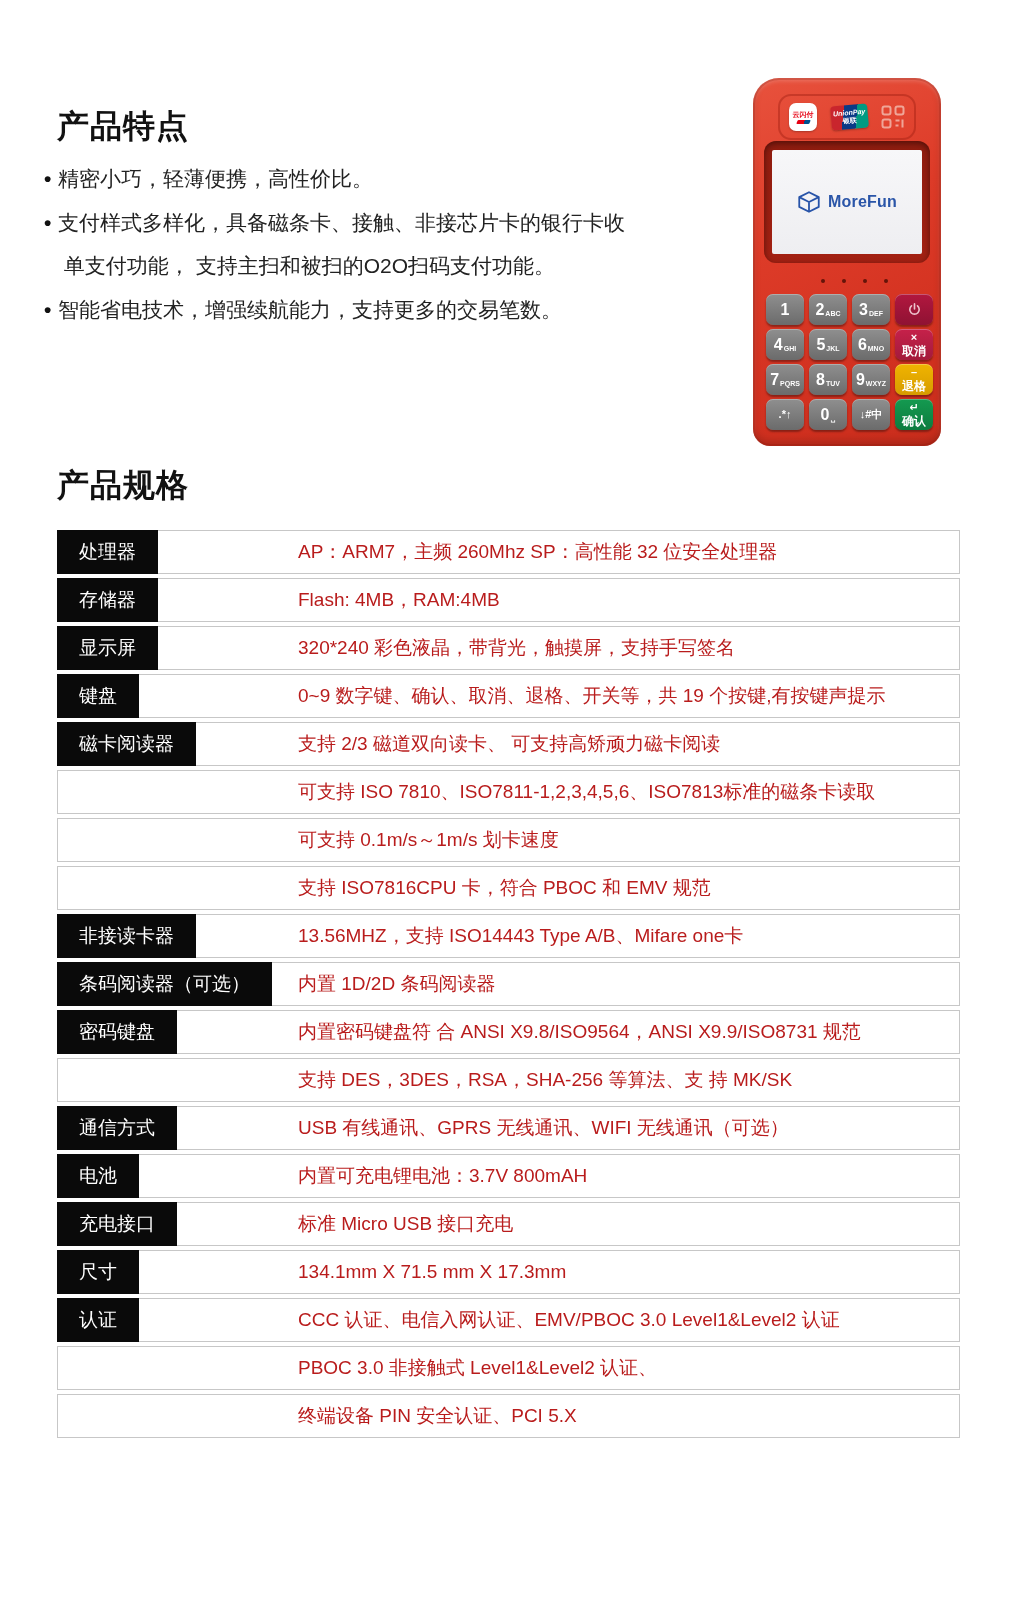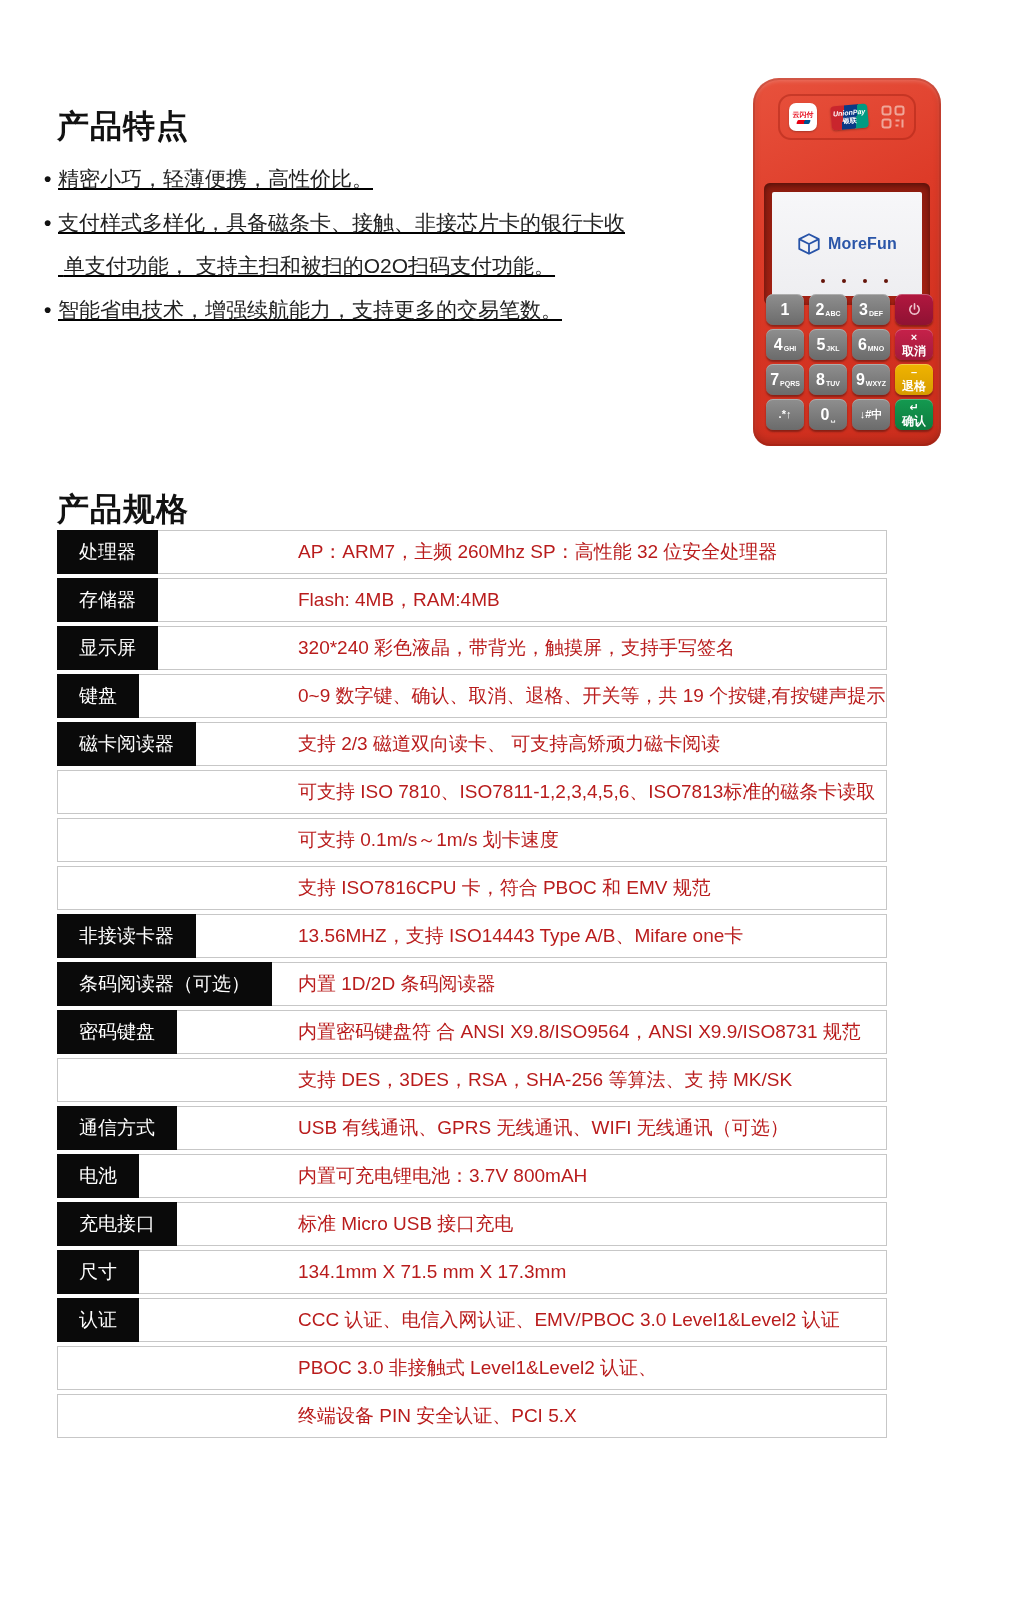--- a/index.html
+++ b/index.html
@@ -5,32 +5,32 @@
   html,body{margin:0;padding:0;}
   body{
     width:1014px;height:1600px;position:relative;background:#ffffff;
     font-family:"Liberation Sans","DejaVu Sans",sans-serif;
     -webkit-font-smoothing:antialiased;overflow:hidden;
   }
   .section-title{
     position:absolute;left:57px;font-size:32px;font-weight:bold;color:#121212;letter-spacing:1px;
   }
   #features-title{top:84px;}
-  #specs-title{top:476px;margin-top:12px;}
+  #specs-title{top:452px;margin-top:12px;}
 
   
-  .feature-list{position:absolute;left:44px;top:157px;width:668px;list-style:none;margin:0;padding:0;text-decoration:underline;}
+  .feature-list{position:absolute;left:44px;top:157px;width:668px;list-style:none;margin:0;padding:0;}
   .feature-list li{
     position:relative;padding-left:14px;font-size:21px;line-height:43.5px;color:#222;
     white-space:pre-wrap;
   }
   .feature-list li::before{content:"•";position:absolute;left:0;top:0;color:#111;font-weight:bold;}
 
   
-  .spec-table{position:absolute;left:57px;top:530px;width:830px;}
+  .spec-table{position:absolute;left:57px;top:530px;width:903px;}
   .spec-row{
     position:relative;height:44px;margin-bottom:4px;background:#fff;
     border:1px solid #c7c7c7;box-sizing:border-box;
   }
   .spec-label{
     position:absolute;left:-1px;top:-1px;bottom:-1px;background:#0a0a0a;color:#fff;
     font-size:19px;display:flex;align-items:center;padding:0 22px;white-space:nowrap;
   }
   .spec-value{
     position:absolute;left:240px;top:0;bottom:0;display:flex;align-items:center;
@@ -62,23 +62,22 @@
     background:linear-gradient(100deg,#c9252d 0 34%,#0a3a86 34% 67%,#029a82 67% 100%);
     display:flex;flex-direction:column;align-items:center;justify-content:center;
     box-shadow:0 1px 2px rgba(0,0,0,.3);
   }
   .up-en{color:#fff;font-size:7px;font-weight:bold;font-style:italic;line-height:8px;}
   .up-cn{color:#fff;font-size:7px;font-weight:bold;line-height:8px;}
   .logo-qr{width:24px;height:24px;opacity:.8;}
 
   .bezel{
     position:absolute;left:11px;top:63px;width:166px;height:122px;box-sizing:border-box;
-    background:linear-gradient(#8e1c0f,#a32113);border-radius:6px;padding:9px 8px;
+    background:linear-gradient(#8e1c0f,#a32113);border-radius:12px;padding:9px 8px;
     box-shadow:inset 0 2px 6px rgba(0,0,0,.45);
-    margin-top:42px;
   }
   .screen{
     width:100%;height:100%;background:linear-gradient(#f7f7f9,#eeeef1);border-radius:2px;
     display:flex;align-items:center;justify-content:center;gap:7px;
   }
   .mf-text{color:#2a55a8;font-weight:bold;font-size:16px;letter-spacing:.2px;}
 
   .dots{position:absolute;left:14px;right:0;top:201px;display:flex;justify-content:center;gap:17px;}
   .dots i{width:4px;height:4px;border-radius:50%;background:#651409;}
 

